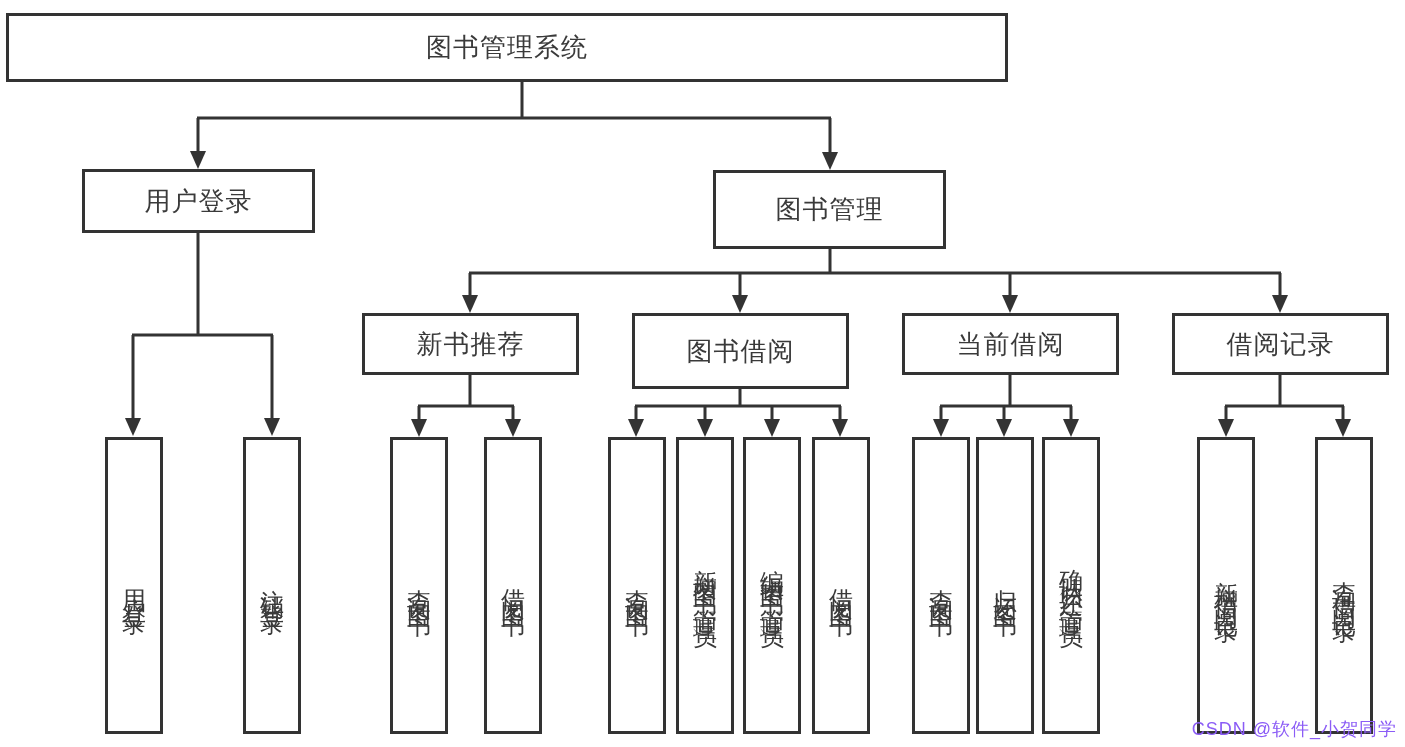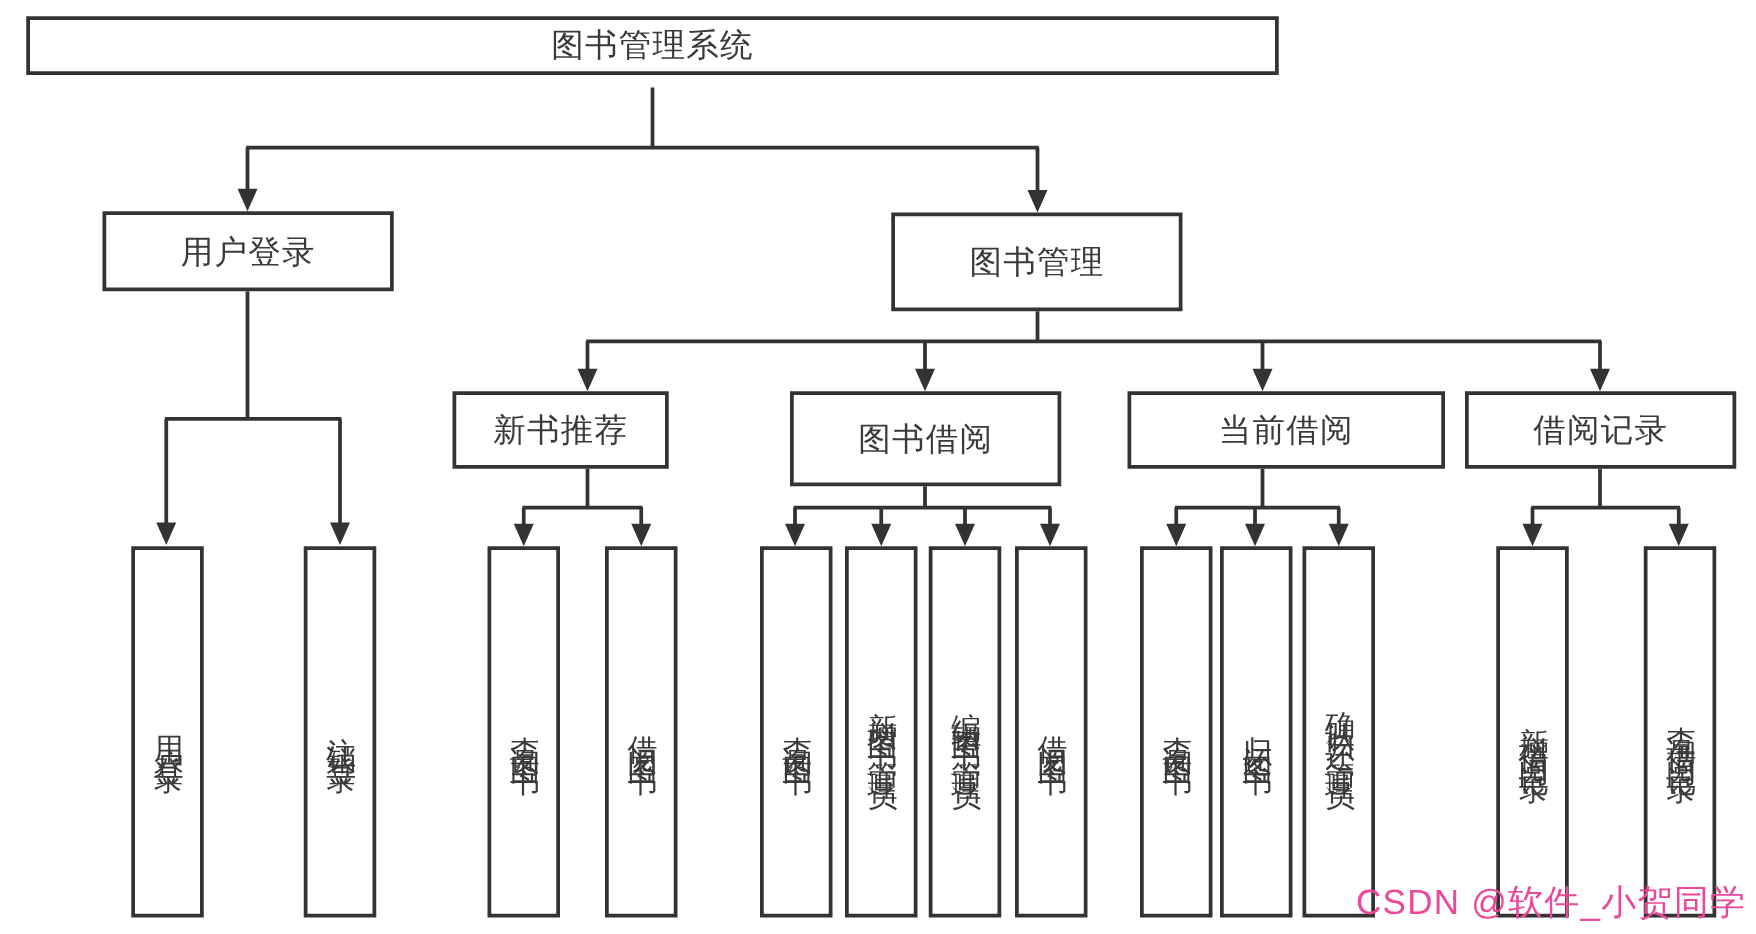--- a/index.html
+++ b/index.html
@@ -52,22 +52,22 @@
     color: #3a3a3a;
     font-size: 24px;
     letter-spacing: 8px;
     line-height: 1;
     max-height: 288px;
   }
   .watermark {
     position: absolute;
     right: 8px;
     bottom: 6px;
-    color: #ec4899;
-    font-size: 28px;
+    color: #8b5cf6;
+    font-size: 18px;
     letter-spacing: 1px;
     white-space: nowrap;
   }
 </style>
 </head>
 <body>
 
 <div class="canvas">
 
   <svg class="connectors" width="1405" height="747" viewBox="0 0 1405 747">
@@ -103,28 +103,28 @@
       <polygon points="764,419 780,419 772,437"></polygon>
       <polygon points="832,419 848,419 840,437"></polygon>
       <polygon points="933,419 949,419 941,437"></polygon>
       <polygon points="996,419 1012,419 1004,437"></polygon>
       <polygon points="1063,419 1079,419 1071,437"></polygon>
       <polygon points="1218,419 1234,419 1226,437"></polygon>
       <polygon points="1335,419 1351,419 1343,437"></polygon>
     </g>
   </svg>
 
-  <div class="box" style="left:21px; top:13px; width:1002px; height:47px;">图书管理系统</div>
+  <div class="box" style="left:6px; top:13px; width:1002px; height:69px;">图书管理系统</div>
 
   <div class="box" style="left:82px; top:169px; width:233px; height:64px;">用户登录</div>
   <div class="box" style="left:713px; top:170px; width:233px; height:79px;">图书管理</div>
 
-  <div class="box" style="left:362px; top:313px; width:173px; height:62px;text-align:center;">新书推荐</div>
+  <div class="box" style="left:362px; top:313px; width:217px; height:62px;text-align:center;">新书推荐</div>
   <div class="box" style="left:632px; top:313px; width:217px; height:76px;">图书借阅</div>
-  <div class="box" style="left:902px; top:313px; width:254px; height:62px;">当前借阅</div>
+  <div class="box" style="left:902px; top:313px; width:217px; height:62px;">当前借阅</div>
   <div class="box" style="left:1172px; top:313px; width:217px; height:62px;">借阅记录</div>
 
   <div class="leaf" style="left:105px;">
     <span class="vtext">用户登录</span>
   </div>
   <div class="leaf" style="left:243px;">
     <span class="vtext">注销登录</span>
   </div>
 
   <div class="leaf" style="left:390px;">

